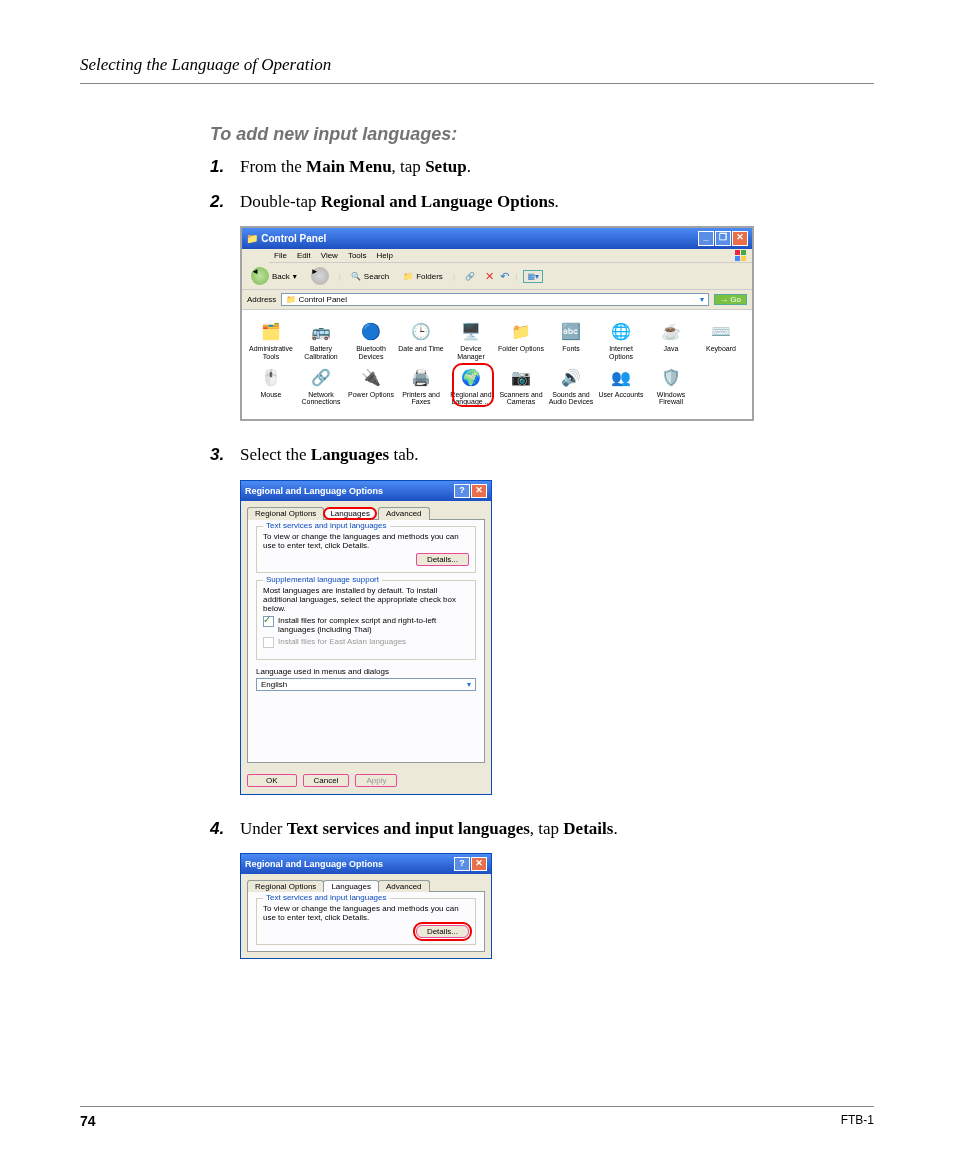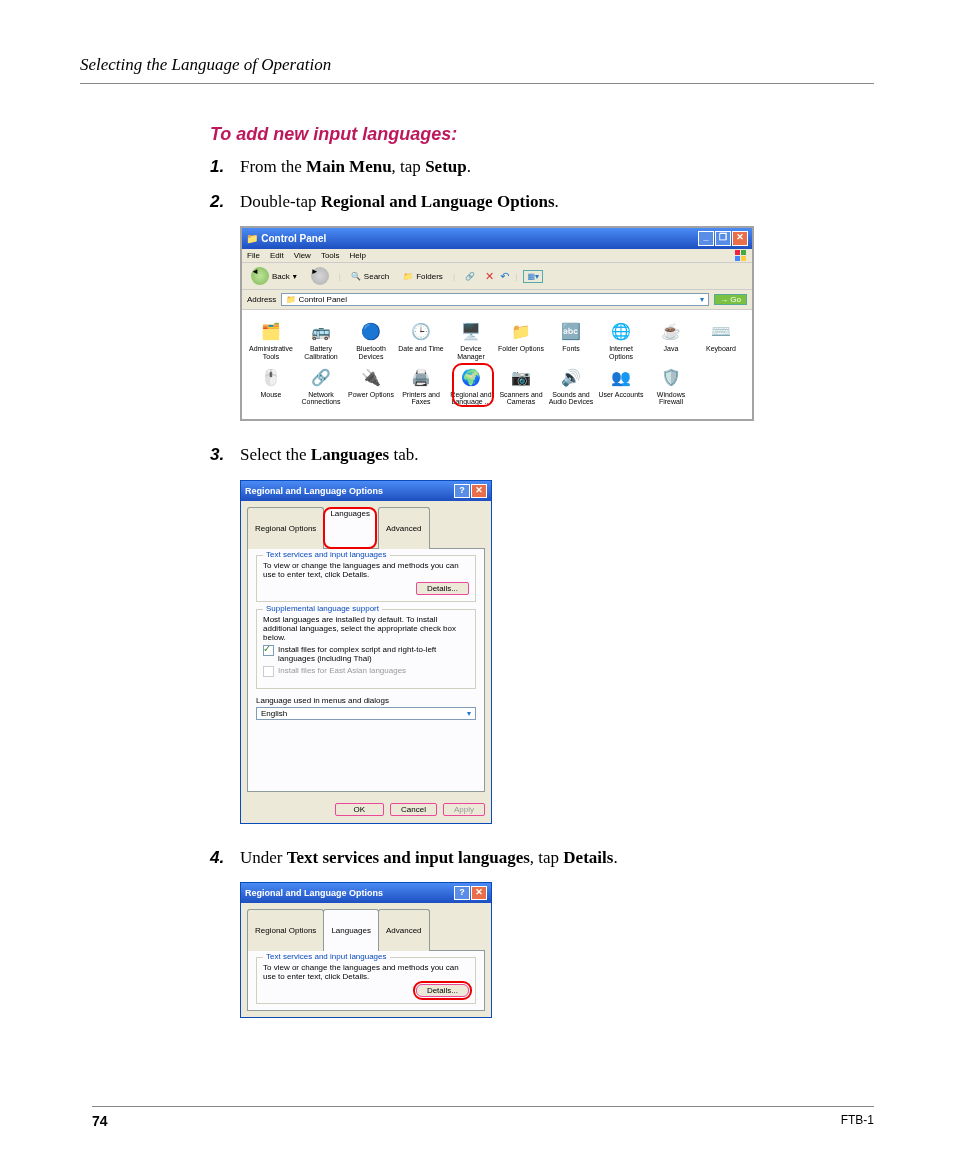--- a/index.html
+++ b/index.html
@@ -32,21 +32,21 @@
     border-top: 1px solid #888;
     margin: 0 0 40px 0;
   }
   .content {
     margin-left: 130px;
   }
   .section-title {
     font-family: Arial, sans-serif;
     font-weight: bold;
     font-style: italic;
-    color: #be185d;
+    color: #737373;
     font-size: 18px;
     margin: 0 0 10px 0;
   }
   .step {
     display: flex;
     margin-bottom: 10px;
     font-size: 17px;
     line-height: 1.45;
   }
   .step .num {
@@ -89,20 +89,21 @@
     line-height:11px;
     text-align:center;
   }
   .wbtn.close { background:#e86f4a; }
   .cp-menu {
     background:#ece9d8;
     padding:2px 5px;
     display:flex; gap:10px;
     border-bottom:1px solid #ccc;
     position: relative;
+    margin-left: 27px;
   }
   .winflag {
     position:absolute; right:6px; top:1px;
     display:grid; grid-template-columns:5px 5px; grid-template-rows:5px 5px; gap:1px;
   }
   .winflag span:nth-child(1){background:#e24;} .winflag span:nth-child(2){background:#4a4;}
   .winflag span:nth-child(3){background:#48f;} .winflag span:nth-child(4){background:#fc4;}
   .cp-tool {
     background:#ece9d8;
     padding:3px 5px;
@@ -165,21 +166,21 @@
     display:flex; justify-content:space-between; align-items:center;
   }
   .dlg-title .wbtns { display:flex; gap:1px; }
   .hbtn { width:14px; height:12px; background:#5a8ee6; border:1px solid #fff; color:#fff; font-size:9px; text-align:center; line-height:10px;}
   .hbtn.close{ background:#e86f4a;}
   .dlg-body { padding:6px; }
   .tabs { display:flex; margin-bottom:-1px; }
   .tab {
     border:1px solid #919b9c;
     border-bottom:none;
-    padding:16px 7px;
+    padding:1px 7px;
     background:#ece9d8;
     font-size:8px;
     border-radius:3px 3px 0 0;
     margin-right:-1px;
   }
   .tab.active { background:#fcfcfe; position:relative; z-index:2;}
   .tab-red { border:2px solid #e00; border-radius:8px; padding:0 5px; margin-right:1px;}
   .tabpane {
     border:1px solid #919b9c; background:#fcfcfe;
     padding:6px 8px;
@@ -203,27 +204,27 @@
   }
   .mini-btn.red { outline:2px solid #e00; outline-offset:1px; border-radius:6px;}
   .sel {
     border:1px solid #7f9db9; background:#fff;
     padding:1px 4px; font-size:8px;
     display:flex; justify-content:space-between; align-items:center;
   }
   .chk { display:flex; gap:4px; margin:3px 0; align-items:flex-start;}
   .chkbox { width:9px; height:9px; border:1px solid #7f9db9; background:#fff; flex-shrink:0; position:relative;}
   .chkbox.on::after{content:"✓"; color:#3a8b3a; position:absolute; top:-3px; left:-1px; font-size:10px;}
-  .dlg-btns { display:flex; gap:6px; justify-content:flex-end; padding:5px 6px 7px 6px;}
+  .dlg-btns { display:flex; gap:6px; padding:5px 6px 7px 6px;}
   .dlg-btns .mini-btn.disabled { color:#999; }
   .tabpane.short { min-height:40px; }
   
   .page-footer {
     position:absolute;
-    bottom:30px; left:92px; right:80px;
+    bottom:30px; left:80px; right:80px;
     border-top:1px solid #888;
     display:flex; justify-content:space-between;
     padding-top:6px;
     font-size:14px;
   }
   .page-footer .pn { font-weight:bold; font-family:Arial,sans-serif;}
   .page-footer .doc { font-family:Arial,sans-serif; font-size:12px;padding-left:16px;}
   .circle{width:18px;height:18px;border-radius:50%;display:inline-block;}
   .workflow{display:flex;align-items:center;}
 </style>

